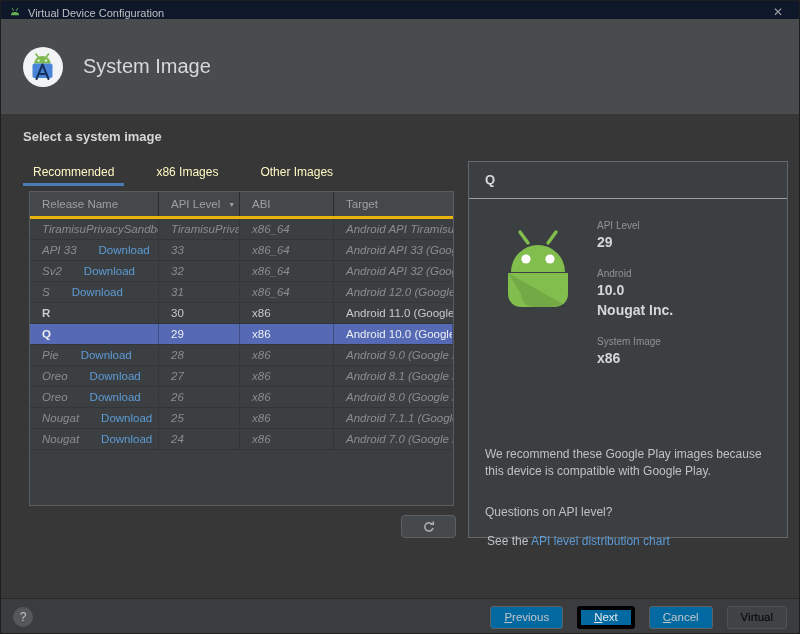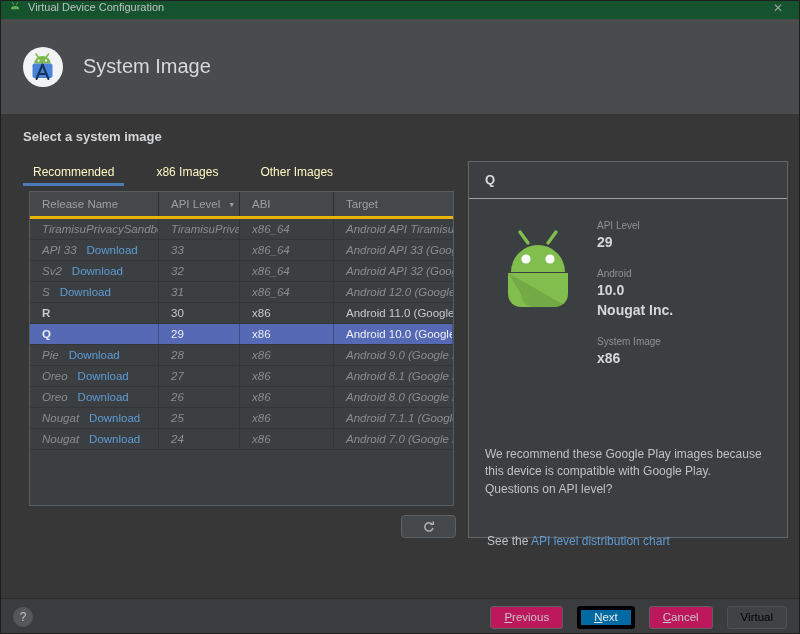--- a/index.html
+++ b/index.html
@@ -1,20 +1,20 @@
 <!DOCTYPE html>
 <html><head>
 <meta charset="utf-8">
 <style>
   html,body{margin:0;padding:0;background:#252525;}
   *{box-sizing:border-box;font-family:"Liberation Sans","DejaVu Sans",sans-serif;}
   #window{position:relative;width:800px;height:634px;background:#373737;overflow:hidden;border:1px solid #1e1e1e;}
 
   
-  .titlebar{position:absolute;left:0;top:0;width:100%;height:18px;background:#14532d;display:flex;align-items:flex-start;padding:0 8px;}
+  .titlebar{position:absolute;left:0;top:0;width:100%;height:18px;background:#0f172a;display:flex;align-items:flex-end;padding:0 8px;}
   .tb-icon{width:12px;height:12px;margin-right:7px;display:flex;align-items:center;}
   .tb-title{font-size:11px;color:#bdc0c2;flex:1;}
   .tb-close{color:#9da0a2;font-size:12px;cursor:default;padding:0 8px;}
 
   
   .headerband{position:absolute;left:0;top:18px;width:100%;height:95px;background:#4a4b4d;display:flex;align-items:center;padding-left:22px;}
   .hb-circle{width:40px;height:40px;border-radius:50%;}
   .hb-title{margin-left:20px;font-size:20px;color:#d6d8da;font-weight:400;}
 
   
@@ -32,45 +32,45 @@
   .tr{display:flex;height:21px;border-bottom:1px solid #333639;cursor:default;}
   .td{display:flex;align-items:center;padding-left:12px;font-size:11.5px;border-right:1px solid #333639;overflow:hidden;white-space:nowrap;}
   .td:last-child{border-right:none;}
   .col0{width:129px;}.col1{width:81px;}.col2{width:94px;}.col3{flex:1;}
   .tr.remote .td{color:#8a8d8f;font-style:italic;}
   .tr.installed .td{color:#c7c9cb;}
   .tr.installed .rname{font-weight:bold;}
   .tr.selected{background:#5569b5;}
   .tr.selected .td{color:#eceef0;border-right:1px solid rgba(40,45,70,0.45);}
   .tr.selected .rname{font-weight:bold;}
-  .dl{color:#5c9bd6;font-style:normal;margin-left:10px;cursor:pointer;}
+  .dl{color:#5c9bd6;font-style:normal;margin-left:22px;cursor:pointer;}
 
   
   .refresh{position:absolute;left:400px;top:514px;width:55px;height:23px;background:#45494b;border:1px solid #5e6163;border-radius:4px;display:flex;align-items:center;justify-content:center;cursor:default;}
 
   
   .panel{position:absolute;left:467px;top:160px;width:320px;height:377px;background:#3c3f41;border:1px solid #646769;}
   .panel-title{position:absolute;left:16px;top:10px;font-size:13px;font-weight:bold;color:#d8dadc;}
   .panel-divider{position:absolute;left:0;top:36px;width:100%;height:1px;background:#9da0a2;}
   .robot{position:absolute;left:30px;top:64px;}
   .fields{position:absolute;left:128px;top:58px;display:flex;flex-direction:column;}
   .flabel{font-size:10px;color:#8e9294;margin-bottom:3px;}
   .fvalue{font-size:14px;font-weight:bold;color:#d5d8da;margin-bottom:4px;}
   .field{margin-bottom:14px;}
   .panel-note{position:absolute;left:16px;top:284px;width:294px;font-size:12px;color:#bfc2c4;line-height:1.45;}
-  .panel-q{position:absolute;left:16px;top:320px;font-size:12px;color:#bfc2c4;}
+  .panel-q{position:absolute;left:16px;top:343px;font-size:12px;color:#bfc2c4;}
   .panel-see{position:absolute;left:18px;top:351px;font-size:12px;color:#bfc2c4;margin-top:21px;}
   .link{color:#5c9bd6;text-decoration:none;cursor:pointer;}
 
   
   .footer{position:absolute;left:0;top:597px;width:100%;height:37px;background:#3b3c3e;border-top:1px solid #2a2a2a;display:flex;align-items:center;padding:0 12px;}
   .help{width:20px;height:20px;border-radius:50%;background:#54585a;color:#c2c5c7;font-size:12px;display:flex;align-items:center;justify-content:center;cursor:default;}
   .footer-buttons{margin-left:auto;display:flex;gap:14px;}
   .btn{height:23px;min-width:48px;padding:0 13px;border-radius:3px;font-size:11.5px;display:flex;align-items:center;justify-content:center;cursor:default;}
-  .btn.normal{background:#be185d;border:1px solid #5e6163;color:#c3c6c8;}
+  .btn.normal{background:#0369a1;border:1px solid #5e6163;color:#c3c6c8;}
   .btn.primary{background:#0369a1;border:4px solid #000000;color:#e8eaec;}
   .btn.disabled{background:#3f4345;border:1px solid #4e5254;color:#71757
 8;}
   .blabel{display:block;}
   .blabel.mn::first-letter{text-decoration:underline;}
 </style>
 </head>
 <body>
 
 <div id="window">

